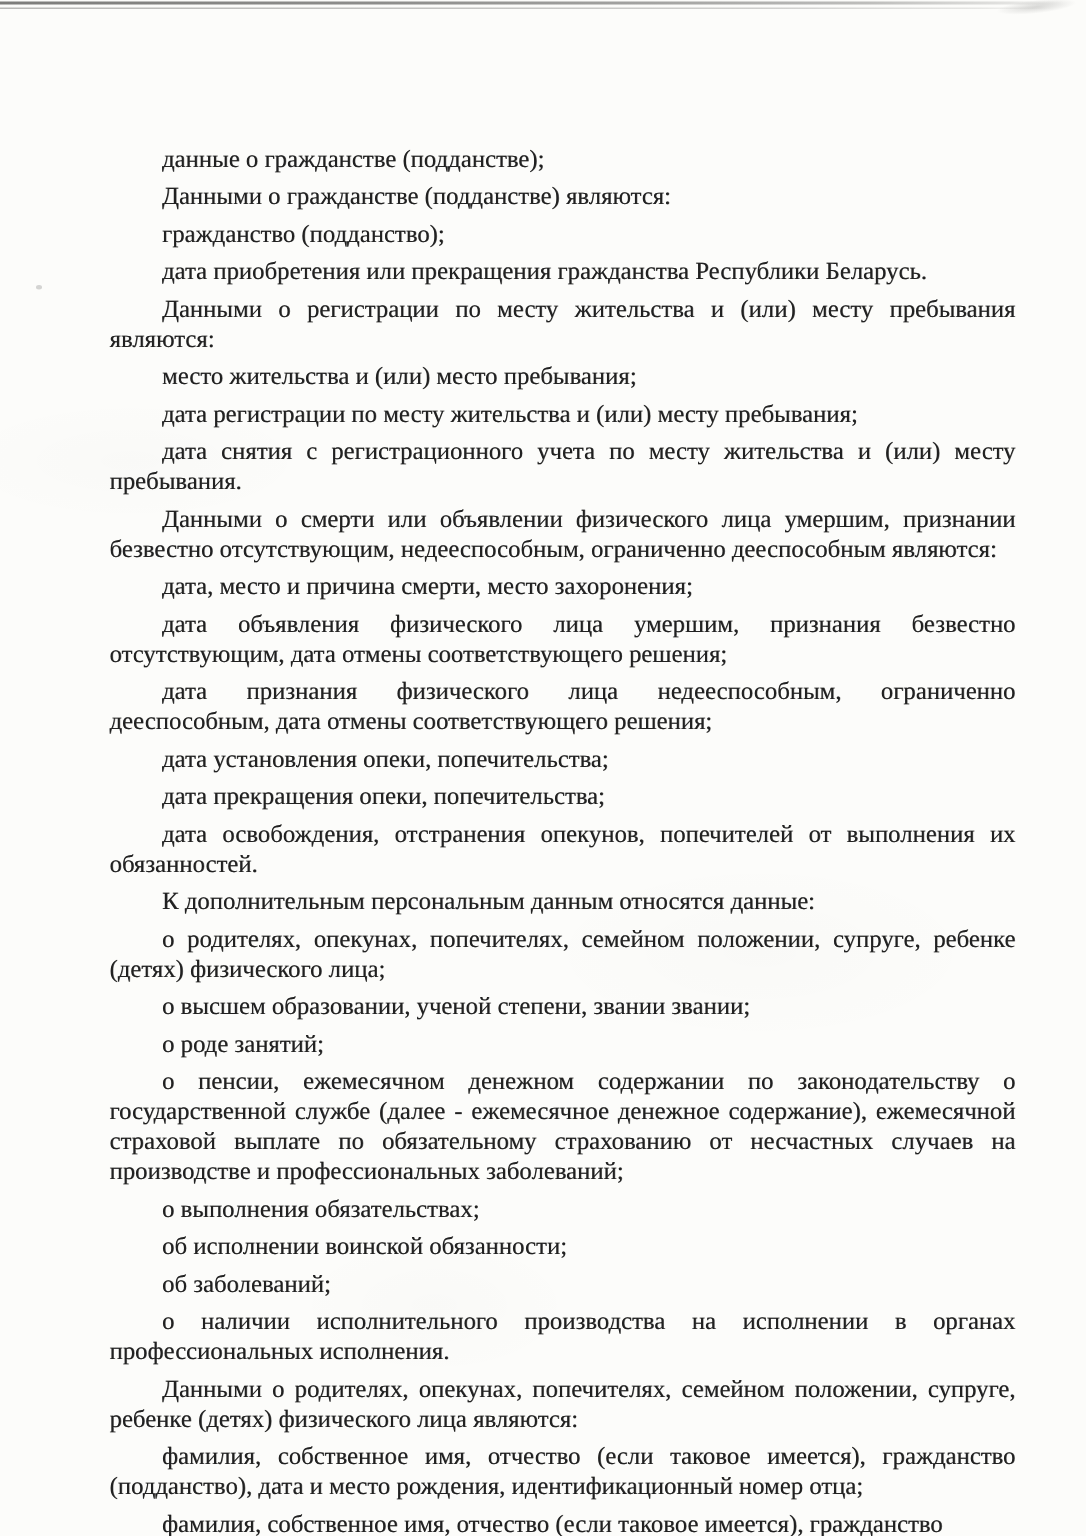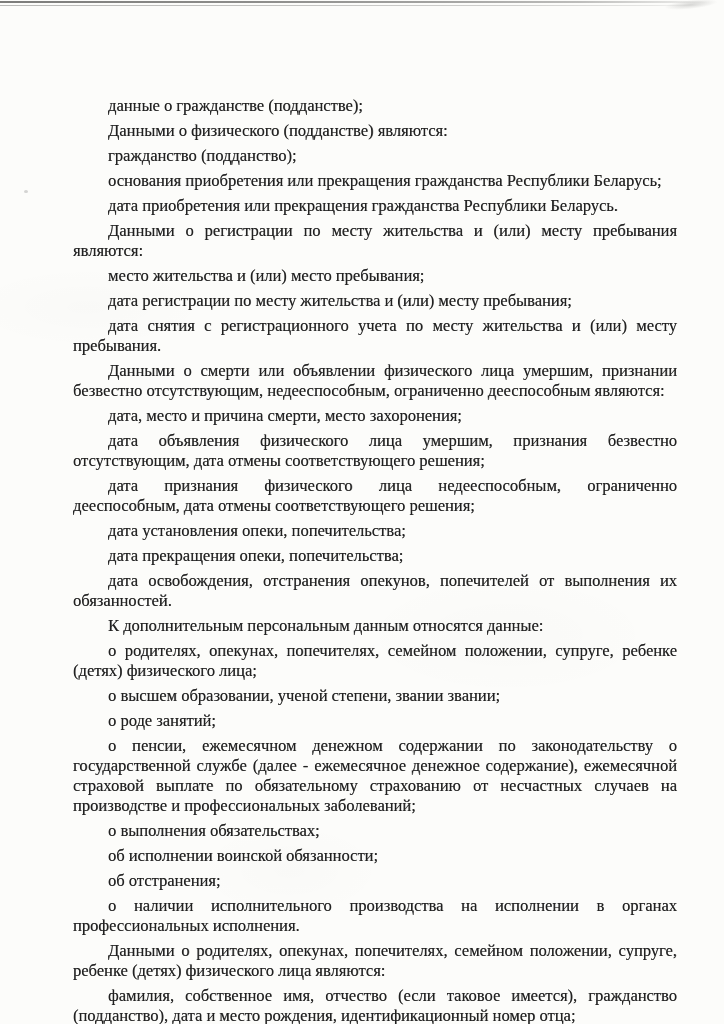--- a/index.html
+++ b/index.html
@@ -75,40 +75,39 @@
 <body>
 
 <div class="paper"></div>
 <div class="scan-line-1"></div>
 <div class="scan-line-2"></div>
 <div class="scan-smudge-topright"></div>
 <div class="scan-dot"></div>
 
 <div class="doc-text">
     <p>данные о гражданстве (подданстве);</p>
-    <p>Данными о физического (подданстве) являются:</p>
+    <p>Данными о гражданстве (подданстве) являются:</p>
     <p>гражданство (подданство);</p>
-    <p>основания приобретения или прекращения гражданства Республики Беларусь;</p>
     <p>дата приобретения или прекращения гражданства Республики Беларусь.</p>
     <p>Данными о регистрации по месту жительства и (или) месту пребывания являются:</p>
     <p>место жительства и (или) место пребывания;</p>
     <p>дата регистрации по месту жительства и (или) месту пребывания;</p>
     <p>дата снятия с регистрационного учета по месту жительства и (или) месту пребывания.</p>
     <p>Данными о смерти или объявлении физического лица умершим, признании безвестно отсутствующим, недееспособным, ограниченно дееспособным являются:</p>
     <p>дата, место и причина смерти, место захоронения;</p>
     <p>дата объявления физического лица умершим, признания безвестно отсутствующим, дата отмены соответствующего решения;</p>
     <p>дата признания физического лица недееспособным, ограниченно дееспособным, дата отмены соответствующего решения;</p>
     <p>дата установления опеки, попечительства;</p>
     <p>дата прекращения опеки, попечительства;</p>
     <p>дата освобождения, отстранения опекунов, попечителей от выполнения их обязанностей.</p>
     <p>К дополнительным персональным данным относятся данные:</p>
     <p>о родителях, опекунах, попечителях, семейном положении, супруге, ребенке (детях) физического лица;</p>
     <p>о высшем образовании, ученой степени, звании звании;</p>
     <p>о роде занятий;</p>
     <p>о пенсии, ежемесячном денежном содержании по законодательству о государственной службе (далее - ежемесячное денежное содержание), ежемесячной страховой выплате по обязательному страхованию от несчастных случаев на производстве и профессиональных заболеваний;</p>
     <p>о выполнения обязательствах;</p>
     <p>об исполнении воинской обязанности;</p>
-    <p>об отстранения;</p>
+    <p>об заболеваний;</p>
     <p>о наличии исполнительного производства на исполнении в органах профессиональных исполнения.</p>
     <p>Данными о родителях, опекунах, попечителях, семейном положении, супруге, ребенке (детях) физического лица являются:</p>
     <p>фамилия, собственное имя, отчество (если таковое имеется), гражданство (подданство), дата и место рождения, идентификационный номер отца;</p>
     <p>фамилия, собственное имя, отчество (если таковое имеется), гражданство</p>
   </div>
 
 </body></html>

